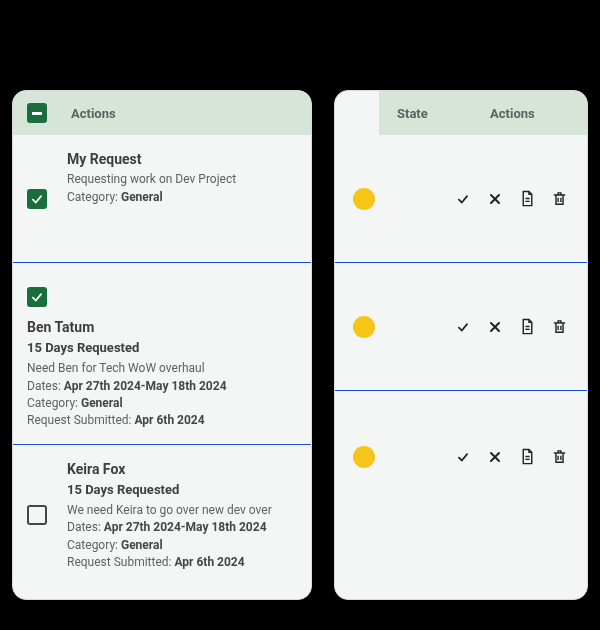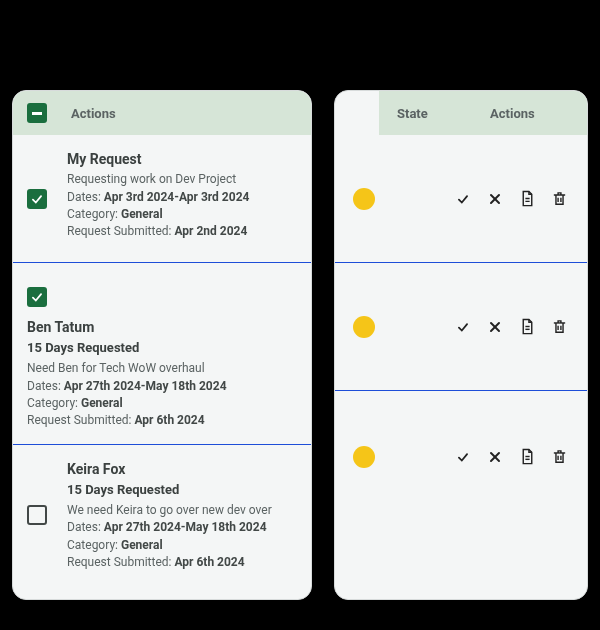--- a/index.html
+++ b/index.html
@@ -149,23 +149,21 @@
         <div class="check-col">
           <div class="checkbox checked">
             <svg width="14" height="14" viewBox="0 0 24 24" fill="none" stroke="#fff" stroke-width="3" stroke-linecap="round">
               <polyline points="5 13 10 18 19 7"></polyline>
             </svg>
           </div>
         </div>
         <div class="info-col">
           <div class="req-title">My Request</div>
           <div class="req-line">Requesting work on Dev Project</div>
-          <div class="req-line"><span>Dates: </span><b>Apr 3rd 2024-Apr 3rd 2024</b></div>
           <div class="req-line"><span>Category: </span><b>General</b></div>
-          <div class="req-line"><span>Request Submitted: </span><b>Apr 2nd 2024</b></div>
         </div>
       </div>
       <div class="row" style="min-height: 128px; flex-direction: column;">
         <div class="check-col">
           <div class="checkbox checked">
             <svg width="14" height="14" viewBox="0 0 24 24" fill="none" stroke="#fff" stroke-width="3" stroke-linecap="round">
               <polyline points="5 13 10 18 19 7"></polyline>
             </svg>
           </div>
         </div>

